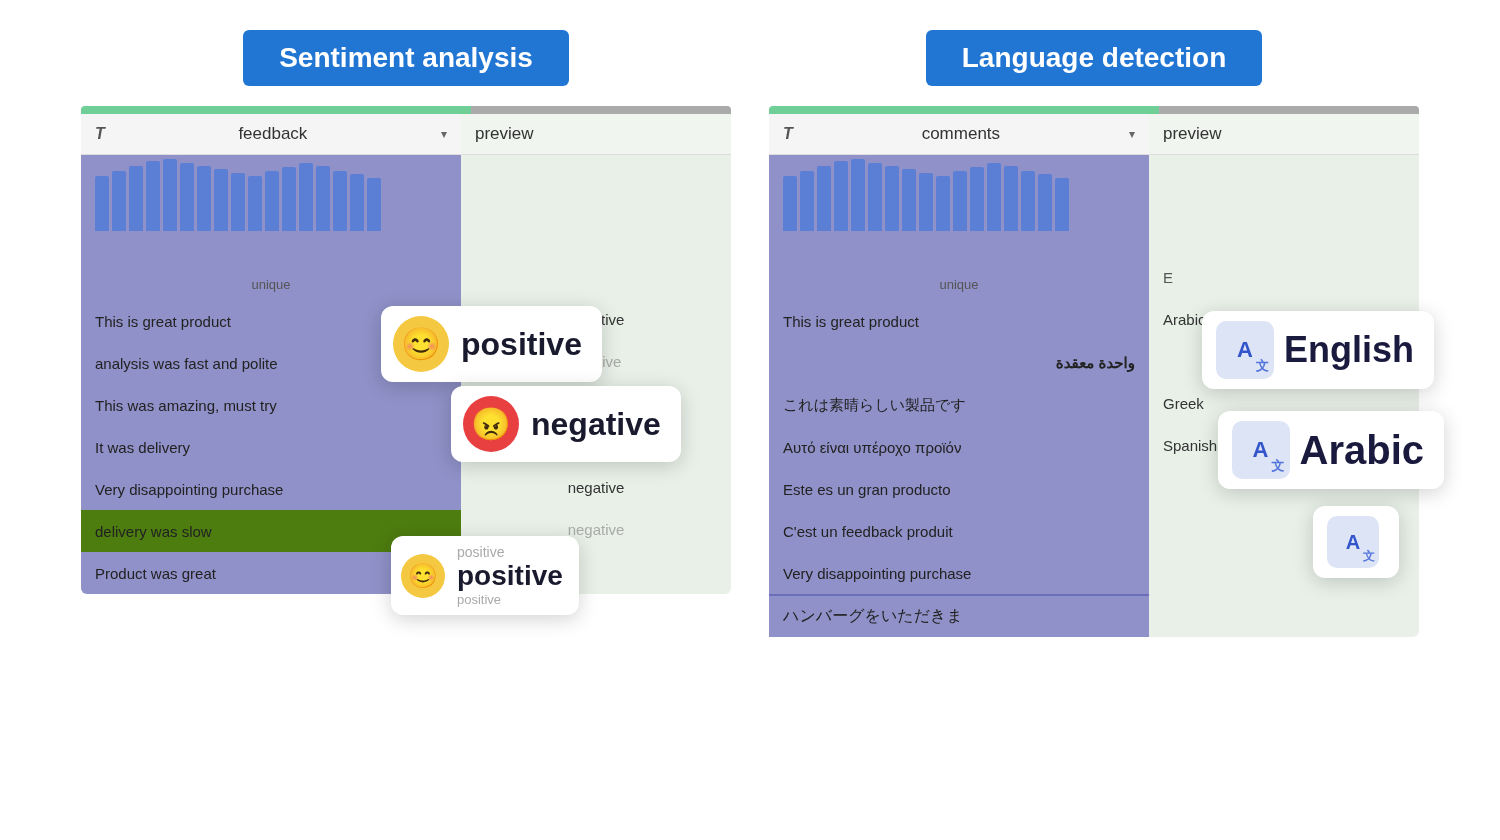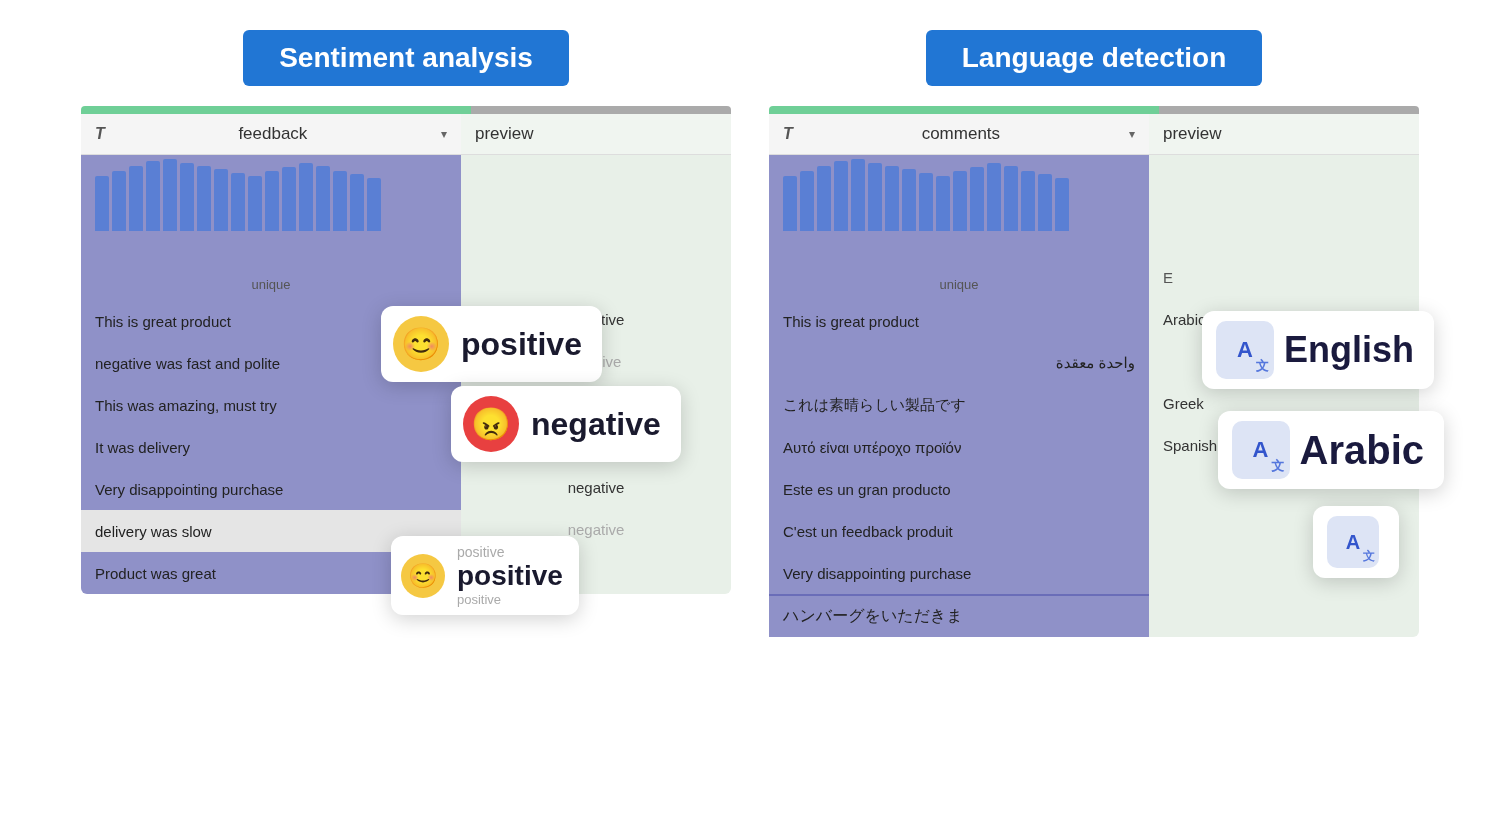--- a/index.html
+++ b/index.html
@@ -123,21 +123,21 @@
       display: flex;
       flex-direction: column;
       justify-content: center;
     }
     .data-row {
       display: flex;
       align-items: center;
       min-height: 42px;
     }
     .data-row.highlighted {
-      background: #e5e5e5;
+      background: #4d7c0f;
     }
     .data-cell-left {
       width: 380px;
       padding: 8px 14px;
       font-size: 15px;
       color: #222;
       flex-shrink: 0;
     }
     
     .sentiment-popup {
@@ -283,21 +283,21 @@
             <div class="bar" style="height:57px"></div>
             <div class="bar" style="height:53px"></div>
           </div>
           <div class="unique-label">unique</div>
 
           <div class="data-rows">
             <div class="data-row">
               <div class="data-cell-left">This is great product</div>
             </div>
             <div class="data-row">
-              <div class="data-cell-left">negative was fast and polite</div>
+              <div class="data-cell-left">analysis was fast and polite</div>
             </div>
             <div class="data-row">
               <div class="data-cell-left">This was amazing, must try</div>
             </div>
             <div class="data-row">
               <div class="data-cell-left">It was delivery</div>
             </div>
             <div class="data-row">
               <div class="data-cell-left">Very disappointing purchase</div>
             </div>
@@ -394,21 +394,21 @@
             <div class="bar" style="height:57px"></div>
             <div class="bar" style="height:53px"></div>
           </div>
           <div class="unique-label">unique</div>
 
           <div class="data-rows">
             <div class="data-row">
               <div class="data-cell-left">This is great product</div>
             </div>
             <div class="data-row">
-              <div class="data-cell-left" style="direction:rtl; text-align:right;">واحدة معقدة</div>
+              <div class="data-cell-left" style="direction:rtl; text-align:right;font-weight:bold;">واحدة معقدة</div>
             </div>
             <div class="data-row">
               <div class="data-cell-left">これは素晴らしい製品です</div>
             </div>
             <div class="data-row">
               <div class="data-cell-left">Αυτό είναι υπέροχο προϊόν</div>
             </div>
             <div class="data-row">
               <div class="data-cell-left">Este es un gran producto</div>
             </div>

